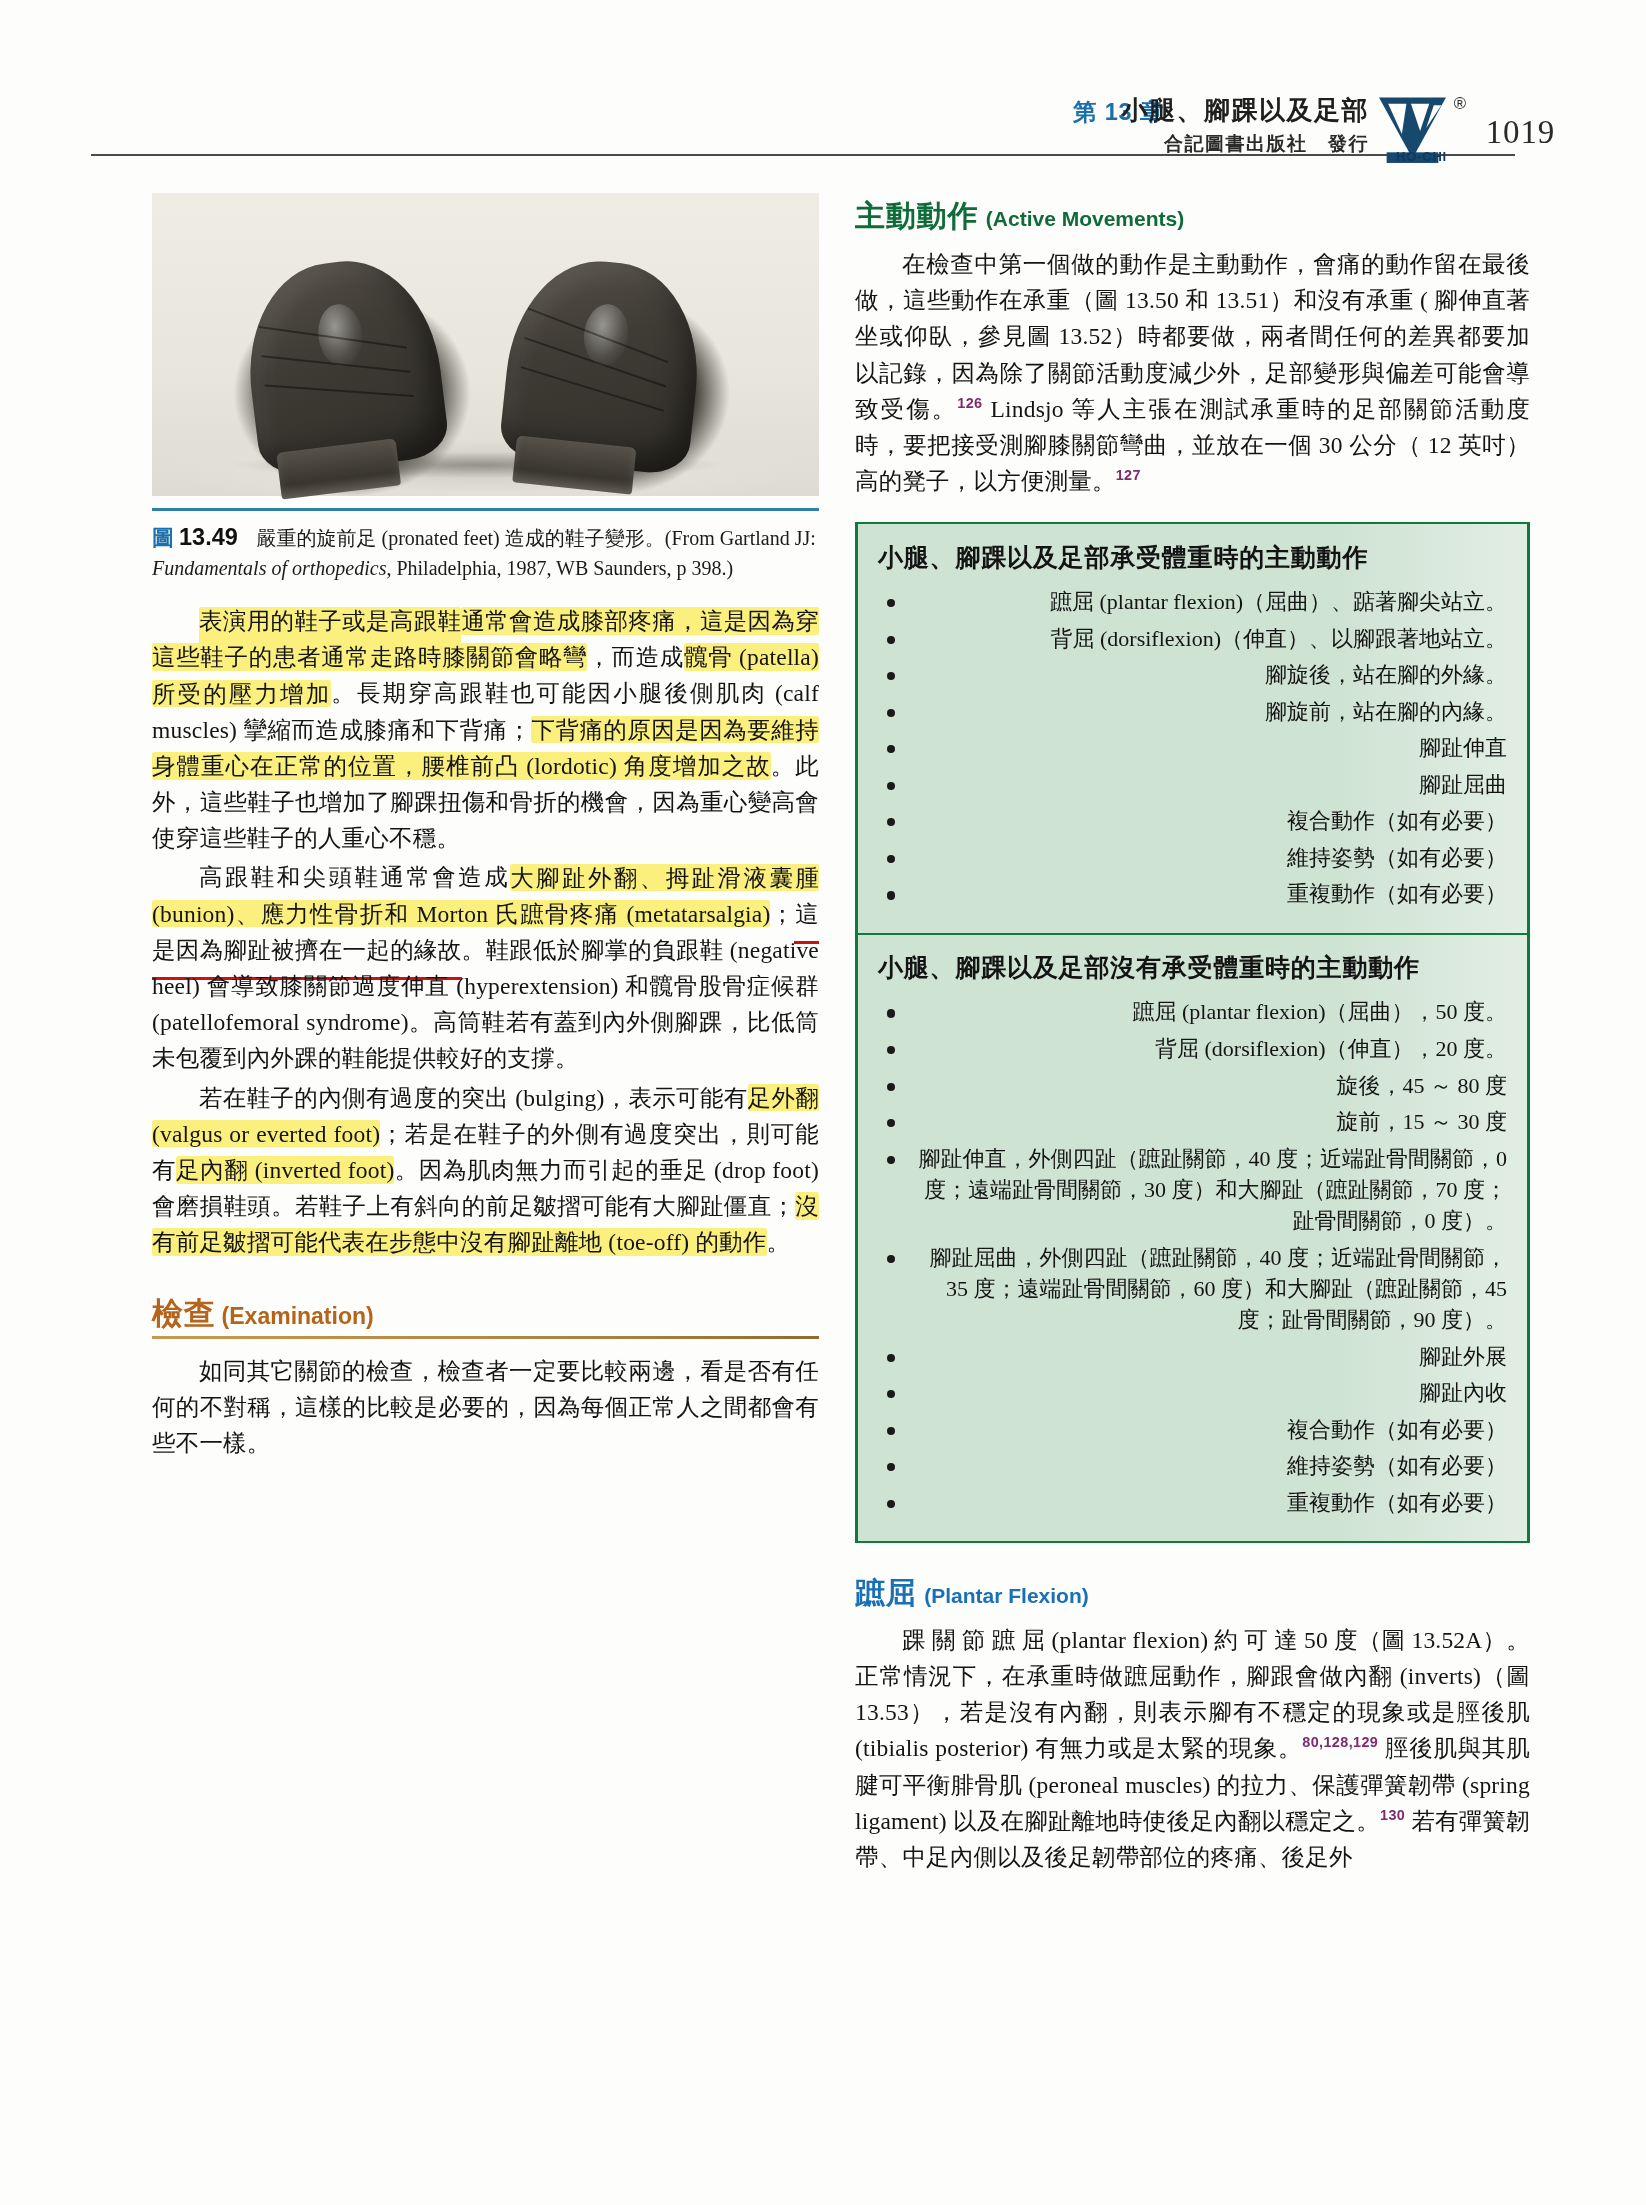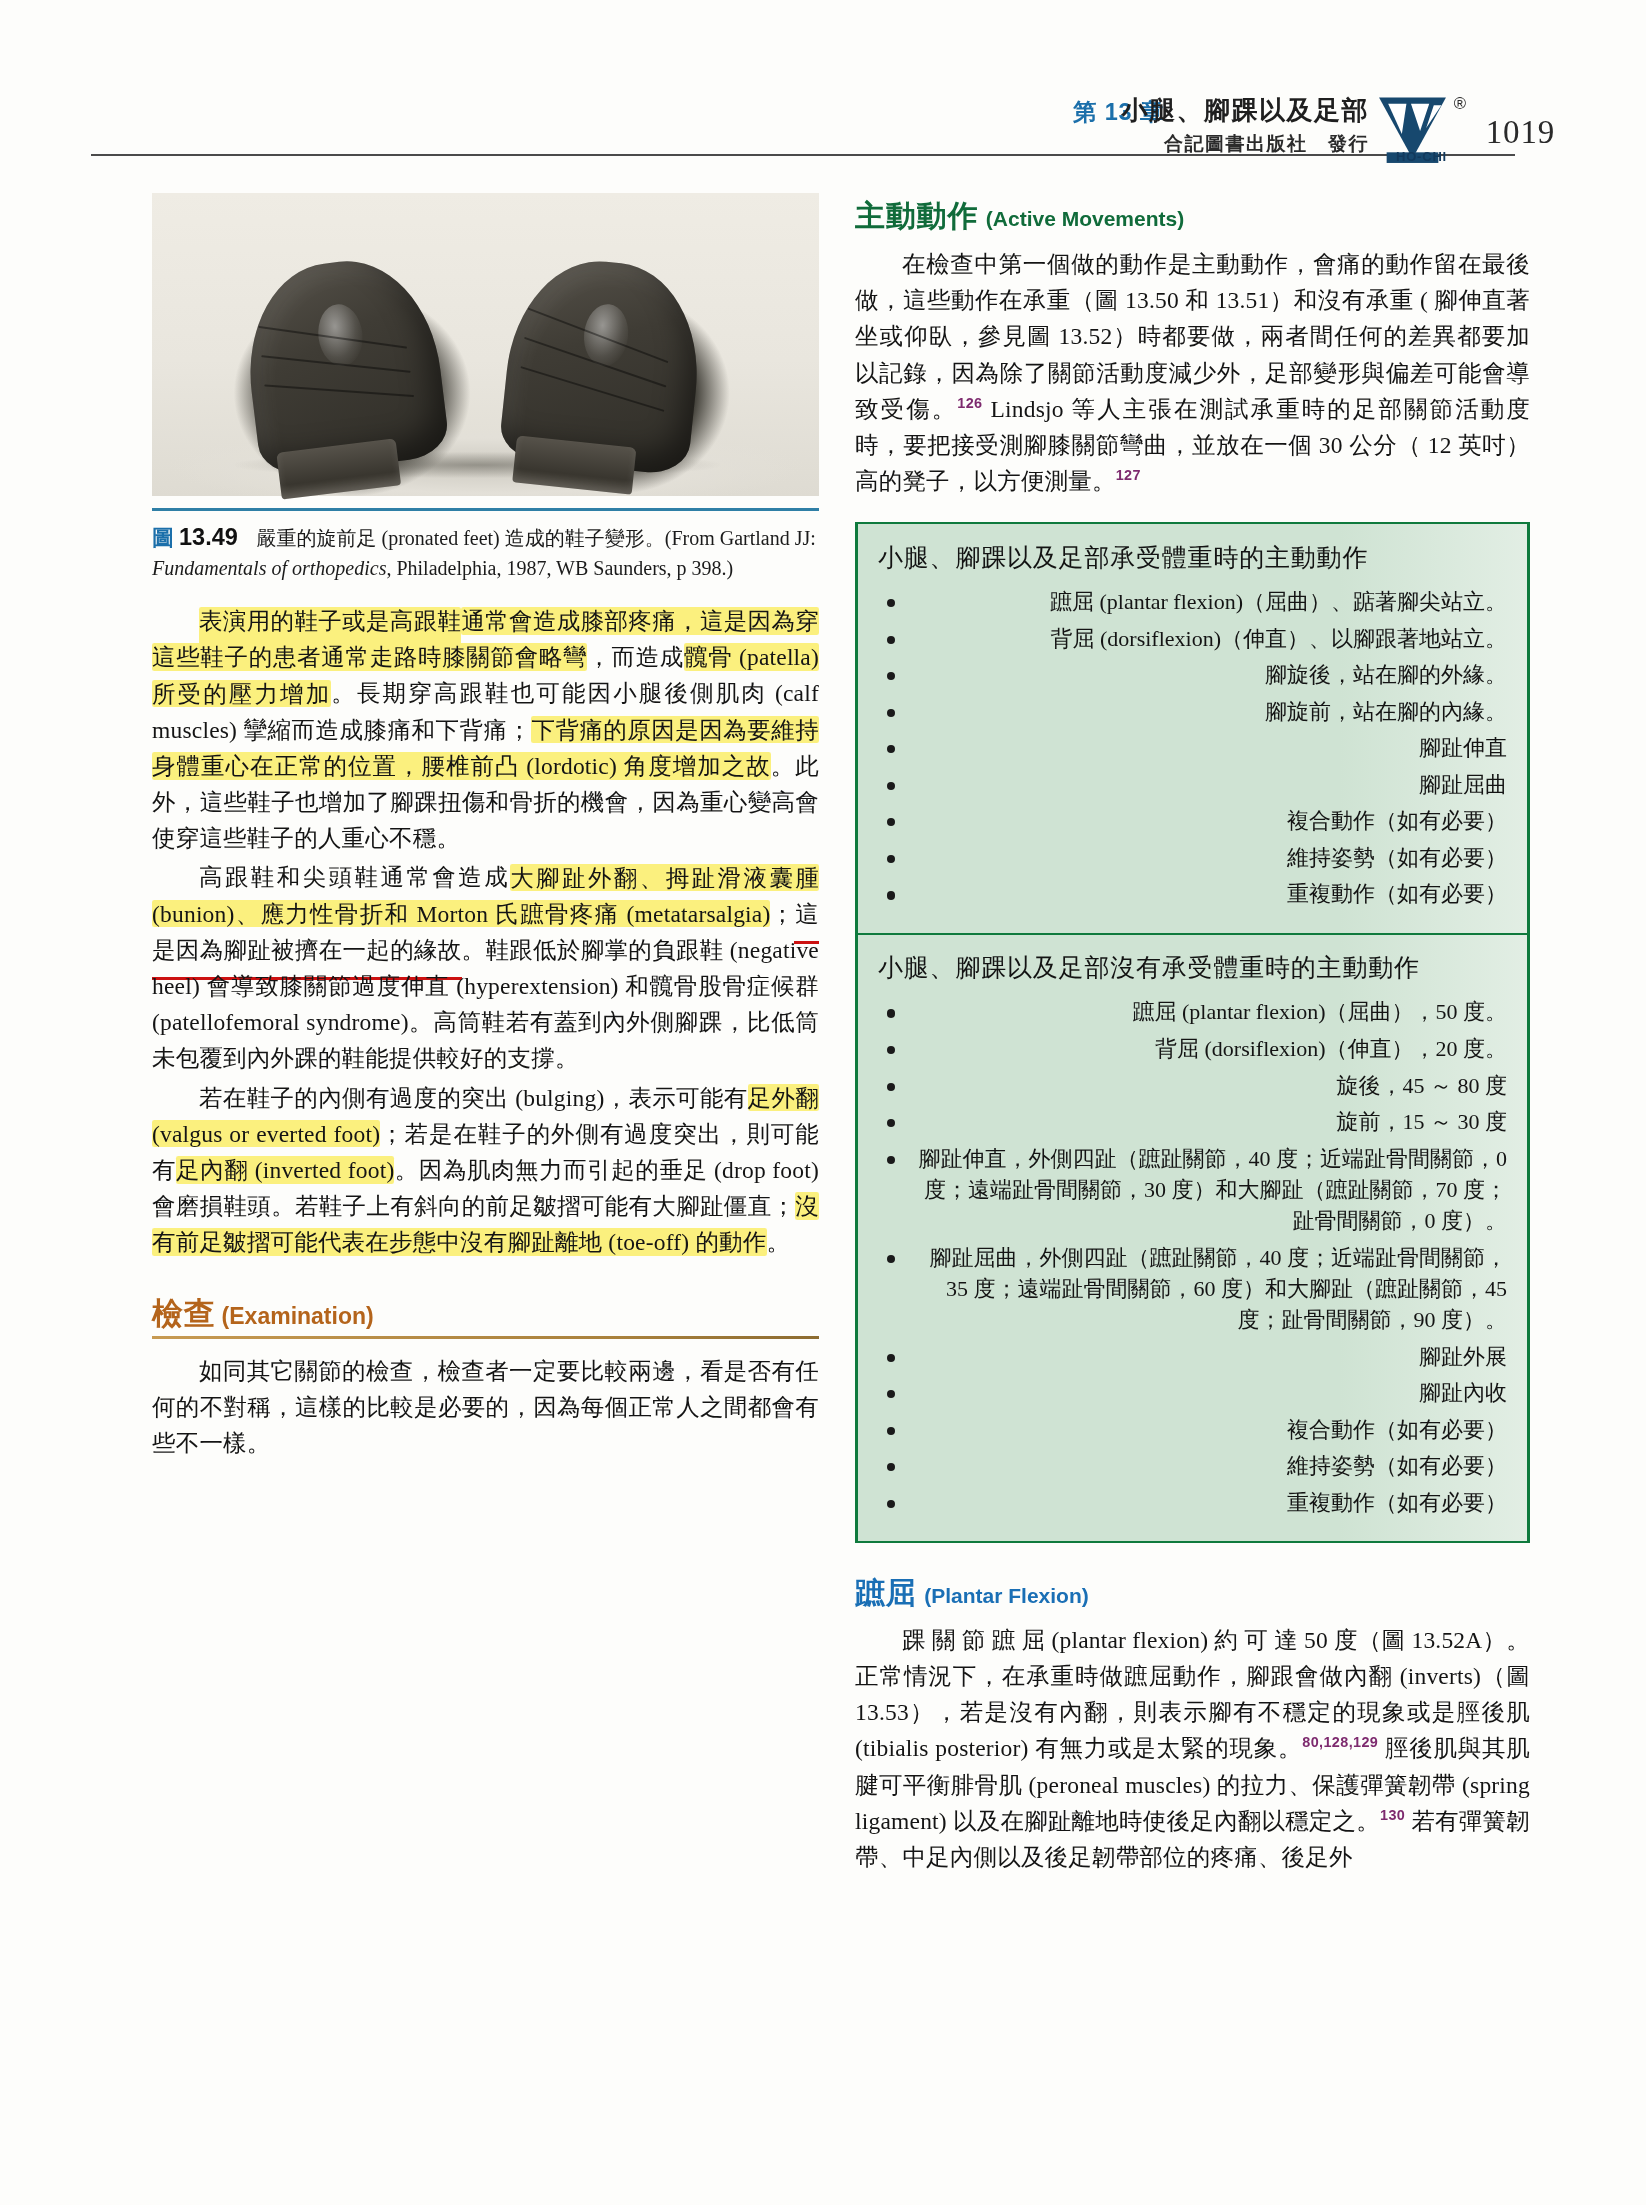--- a/index.html
+++ b/index.html
@@ -309,21 +309,21 @@
     background: linear-gradient(90deg, #cfe3d3 0%, #cfe3d3 72%, #e2eee4 100%);
     border-top: 2.3px solid #0f7a3d;
     border-bottom: 2.3px solid #0f7a3d;
     border-left: 3.8px solid #0f7a3d;
     border-right: 3.8px solid #0f7a3d;
     padding: 16.7px 20px 18px 20px;
   }
   .green-box.attached { margin-top: 0; border-top: none; }
   .box-title {
     font-family: "Liberation Sans", sans-serif;
-    font-weight: normal;
+    font-weight: bold;
     font-size: 25px;
     color: #131313;
     letter-spacing: 0.8px;
     margin-bottom: 12px;
   }
   .box-list { margin: 0; padding: 0; list-style: none; }
   .box-list li {
     position: relative;
     padding-left: 30px;
     font-size: 22px;

